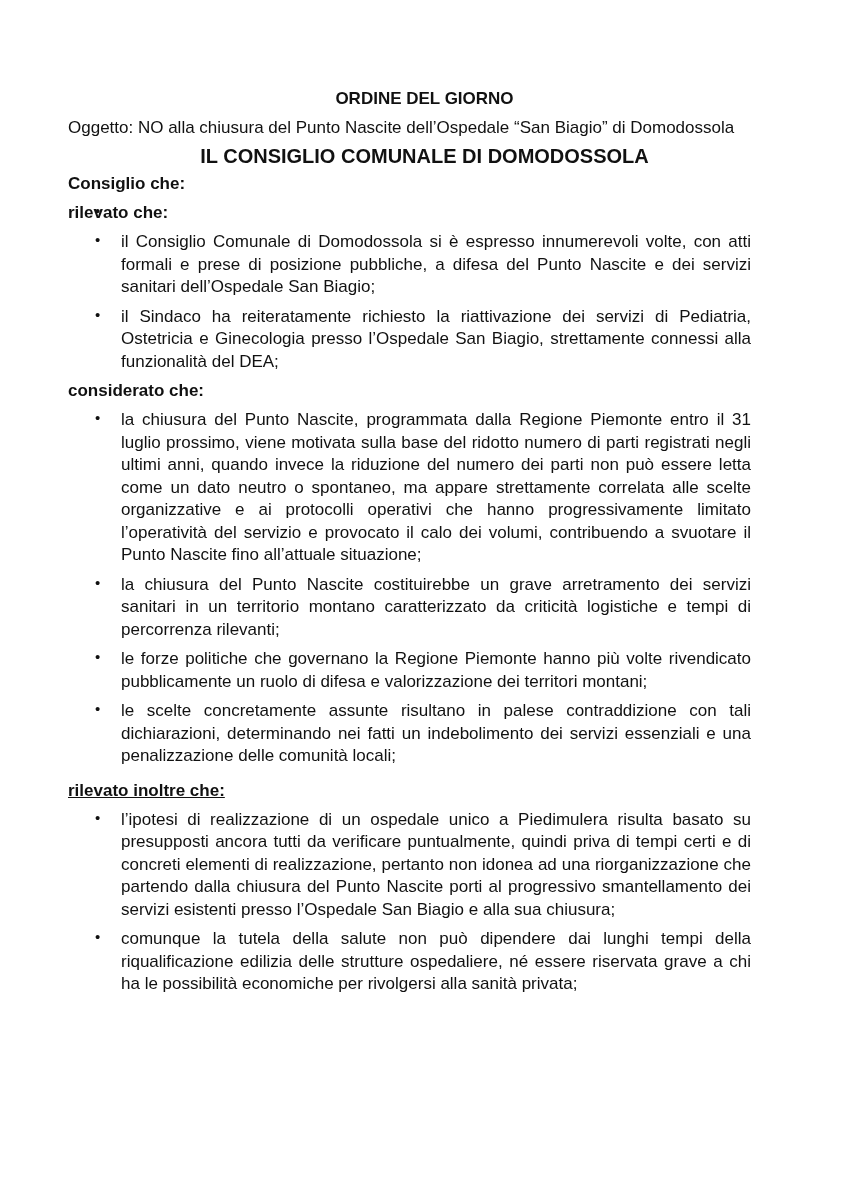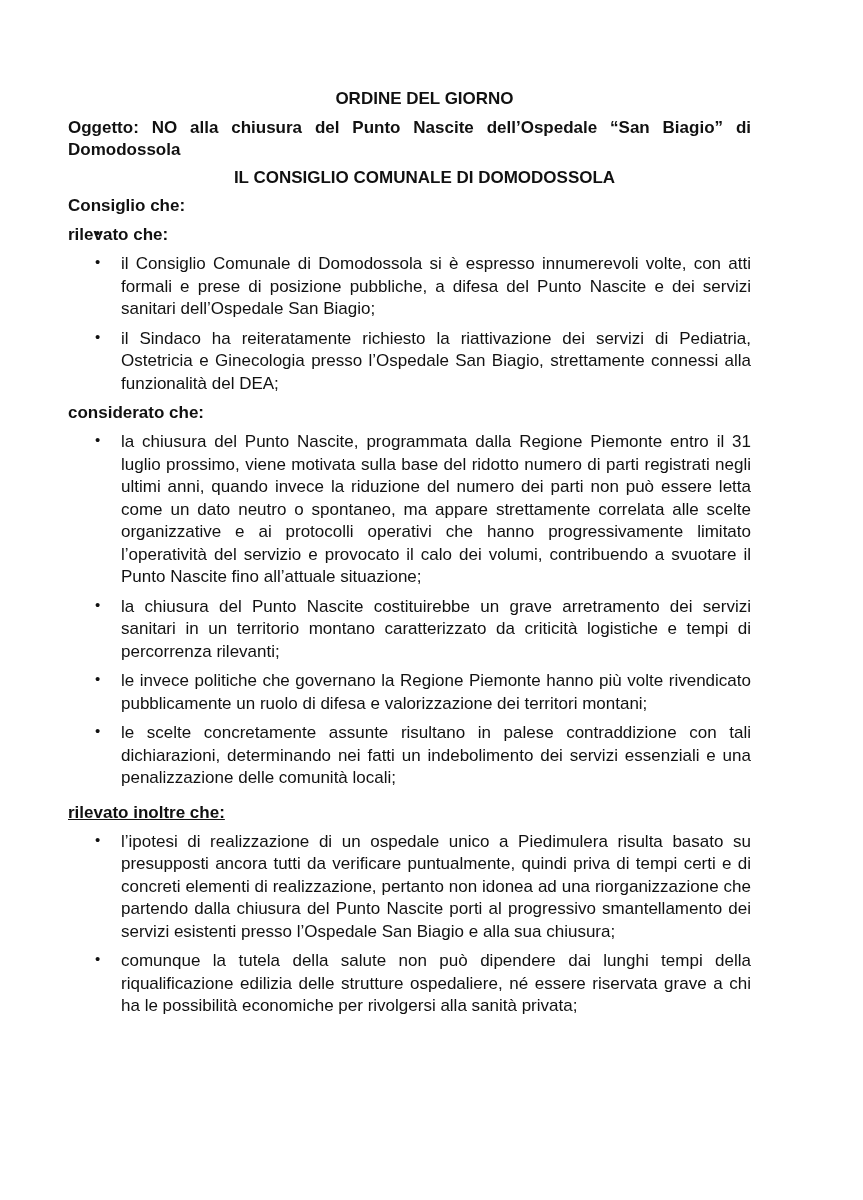--- a/index.html
+++ b/index.html
@@ -23,31 +23,31 @@
     }
     .title {
       text-align: center;
       font-weight: bold;
       font-size: 17px;
       line-height: 22px;
       margin: 0 0 7px 0;
       padding-left: 30px;
     }
     .subject {
-      font-weight: bold;
+      font-weight: normal;
       font-size: 17px;
       line-height: 22px;
       text-align: justify;
       text-align-last: left;
       margin: 0 0 6px 0;
     }
     .subtitle {
       text-align: center;
       font-weight: bold;
-      font-size: 17px;
+      font-size: 20px;
       line-height: 22px;
       margin: 0 0 6px 0;
       padding-left: 30px;
     }
     .section-heading {
       font-weight: bold;
       font-size: 17px;
       line-height: 22px;
       margin: 0 0 7px 0;
     }
@@ -114,21 +114,21 @@
   <ul class="items">
     <li>
       <span class="bullet">•</span>
       <span>la chiusura del Punto Nascite costituirebbe un grave arretramento dei servizi sanitari in un territorio montano caratterizzato da criticità logistiche e tempi di percorrenza rilevanti;</span>
     </li>
   </ul>
 
   <ul class="items">
     <li>
       <span class="bullet">•</span>
-      <span>le invece politiche che governano la Regione Piemonte hanno più volte rivendicato pubblicamente un ruolo di difesa e valorizzazione dei territori montani;</span>
+      <span>le forze politiche che governano la Regione Piemonte hanno più volte rivendicato pubblicamente un ruolo di difesa e valorizzazione dei territori montani;</span>
     </li>
   </ul>
 
   <ul class="items">
     <li>
       <span class="bullet">•</span>
       <span>le scelte concretamente assunte risultano in palese contraddizione con tali dichiarazioni, determinando nei fatti un indebolimento dei servizi essenziali e una penalizzazione delle comunità locali;</span>
     </li>
   </ul>
 

